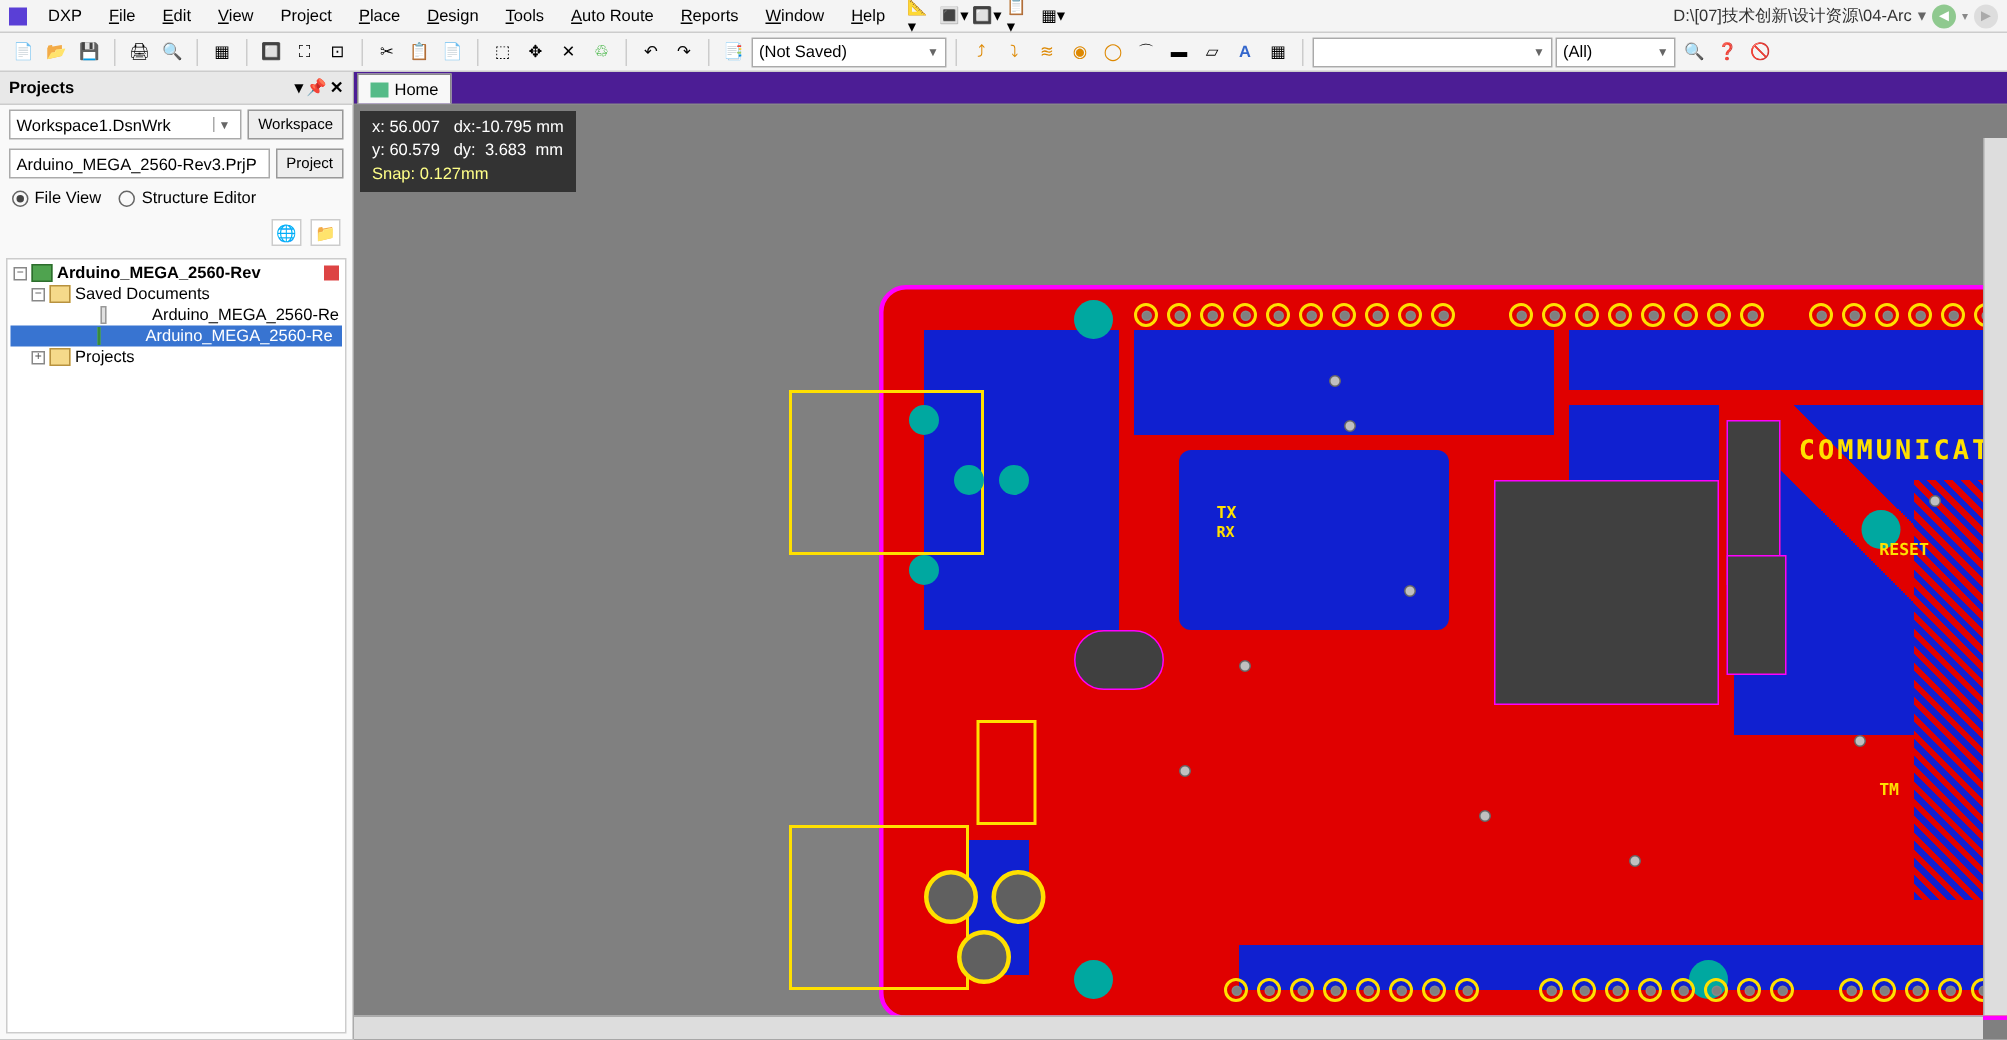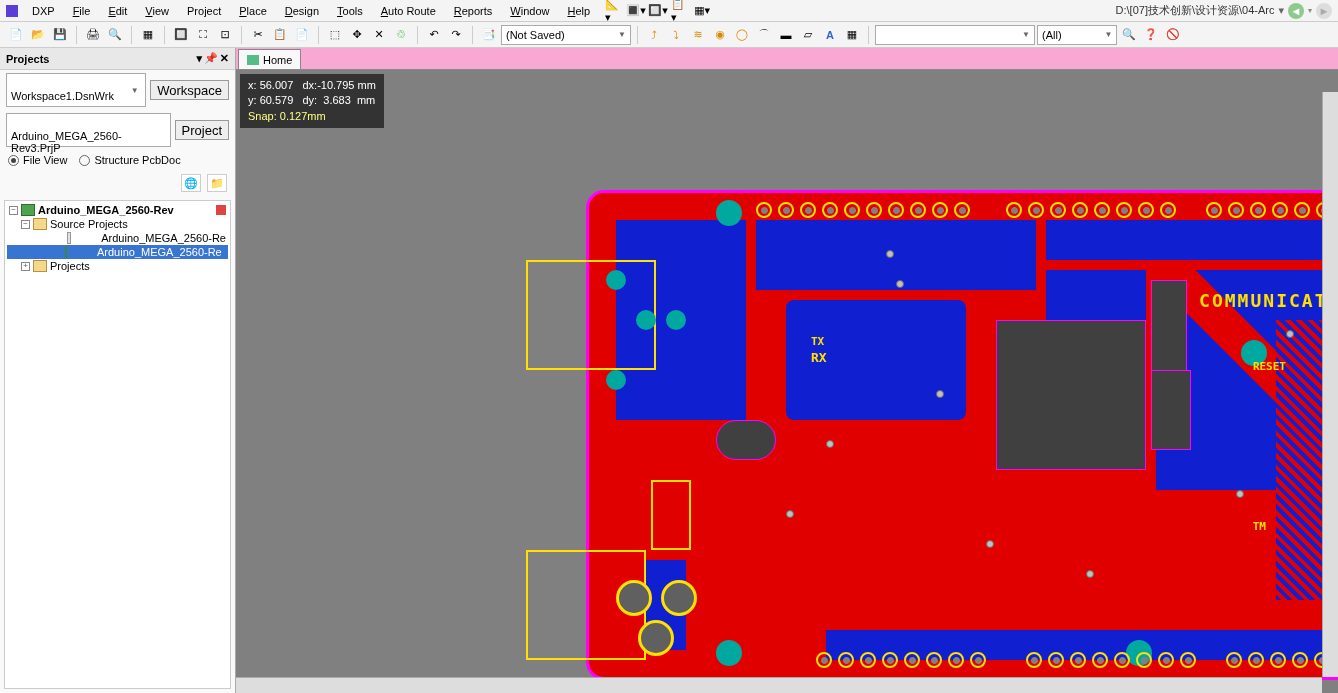--- a/index.html
+++ b/index.html
@@ -18,23 +18,23 @@
 .tb-sep { width: 1px; height: 18px; background: #ccc; margin: 0 4px; }
 .tb-combo { height: 20px; border: 1px solid #aaa; background: #fff; padding: 0 4px; font-size: 11px; display:flex; align-items:center; gap:4px; min-width: 130px;}
 .tb-combo-arrow { margin-left:auto; color:#666; font-size:8px;}
 .icon-toolbar { display:flex; align-items:center; gap:2px; margin-left:4px;}
 
 .main { display: flex; width: 100%; height: calc(100% - 48px); }
 .sidebar { width: 236px; background: #f9f9f9; border-right: 1px solid #aaa; display:flex; flex-direction:column;}
 .panel-title { font-weight: bold; padding: 4px 6px; background: #e8e8e8; border-bottom:1px solid #ccc; display:flex; align-items:center;}
 .panel-title-controls { margin-left:auto; display:flex; gap:2px;}
 .sidebar-row { display:flex; padding:3px 6px; gap:4px; align-items:center;}
-.sidebar-input { flex:1; height:20px; border:1px solid #aaa; background:#fff; padding:16px 4px; font-size:11px;}
+.sidebar-input { flex:1; height:20px; border:1px solid #aaa; background:#fff; padding:4px 4px; font-size:11px;}
 .sidebar-dropdown { width:14px; border-left:1px solid #aaa; display:flex; align-items:center; justify-content:center; color:#666; font-size:8px; cursor:pointer;}
-.sidebar-button { height:20px; padding:0 6px; border:1px solid #999; background:#eee; font-size:13px; cursor:pointer;}
+.sidebar-button { height:20px; padding:0 6px; border:1px solid #999; background:#eee; font-size:10px; cursor:pointer;}
 .radio-row { padding:4px 8px; display:flex; gap:12px; align-items:center;}
 .radio-label { display:flex; align-items:center; gap:4px; cursor:pointer;text-align:right;}
 .radio-dot { width:11px; height:11px; border:1px solid #666; border-radius:50%; display:inline-flex; align-items:center; justify-content:center;}
 .radio-dot.checked::after { content:''; width:5px; height:5px; background:#444; border-radius:50%;}
 .icon-row { padding:4px 8px; display:flex; gap:6px; justify-content:flex-end;}
 .small-icon { width:20px; height:18px; border:1px solid #ccc; background:#fff; cursor:pointer; display:inline-flex; align-items:center; justify-content:center;}
 .tree { flex:1; background:#fff; border:1px solid #ccc; margin:4px; overflow:auto; padding:2px;}
 .tree-node { display:flex; align-items:center; gap:3px; padding:1px 2px; white-space:nowrap;}
 .tree-indent-1 { padding-left: 14px; }
 .tree-indent-2 { padding-left: 28px; gap: 30px; }
@@ -44,21 +44,21 @@
 .tree-proj { background:#4fa34f; border:1px solid #2d6d2d;}
 .tree-sch { background:#e0e0e0; border:1px solid #999;}
 .tree-pcb { background:#6fcf6f; border:1px solid #3a8a3a;}
 .tree-node.selected { background:#3874d1; color:#fff;}
 .tree-node.selected .tree-label { color:#fff; }
 .tree-label { font-size:11px; }
 .doc-icon-right { width:10px; height:10px; display:inline-block; margin-left:auto;}
 .doc-icon-red { background:#d44;}
 
 .content { flex:1; display:flex; flex-direction:column; background:#808080;}
-.tabs { height: 22px; background:#f9a8d4; display:flex; align-items:flex-end; border-bottom:1px solid #888;}
+.tabs { height: 22px; background:#4c1d95; display:flex; align-items:flex-end; border-bottom:1px solid #888;}
 .tab { height:20px; padding:2px 8px; background:#fff; border:1px solid #888; border-bottom:none; margin-left:2px; display:flex; align-items:center; gap:4px; font-size:11px; cursor:pointer;}
 .tab.home { background:#f8f8f8;}
 .tab-icon-home { width:12px; height:10px; background:#5b8;}
 .tab-icon-pcb { width:12px; height:10px; background:#4fa34f;}
 
 .editor { flex:1; position:relative; background:#808080; overflow:hidden;}
 .coord-box { position:absolute; top:4px; left:4px; background:#333; color:#fff; padding:4px 8px; font-family:monospace; font-size:11px; line-height:1.4;}
 .coord-box .snap { color:#ff8;}
 
 .pcb { position:absolute; top:120px; left:350px; width:910px; height:490px; }
@@ -187,38 +187,38 @@
       <div class="sidebar-input">Arduino_MEGA_2560-Rev3.PrjP</div>
       <button class="sidebar-button">Project</button>
     </div>
     <div class="radio-row">
       <label class="radio-label">
         <span class="radio-dot checked"></span>
           <span>File View</span>
       </label>
       <label class="radio-label">
         <span class="radio-dot"></span>
-          <span>Structure PcbDoc</span>
+          <span>Structure Editor</span>
       </label>
     </div>
     <div class="icon-row">
       <span class="small-icon">🌐</span>
       <span class="small-icon">📁</span>
     </div>
     <div class="tree">
       <div class="tree-node">
         <span class="tree-toggle">−</span>
         <span class="tree-icon tree-proj"></span>
         <span class="tree-label" style="font-weight:bold;">Arduino_MEGA_2560-Rev</span>
         <span class="doc-icon-right doc-icon-red"></span>
       </div>
       <div class="tree-node tree-indent-1">
         <span class="tree-toggle">−</span>
         <span class="tree-icon tree-folder"></span>
-        <span class="tree-label">Source Projects</span>
+        <span class="tree-label">Saved Documents</span>
       </div>
       <div class="tree-node tree-indent-2">
         <span style="width:9px;"></span>
         <span class="tree-icon tree-sch"></span>
         <span class="tree-label">Arduino_MEGA_2560-Re</span>
       </div>
       <div class="tree-node tree-indent-2 selected">
         <span style="width:9px;"></span>
         <span class="tree-icon tree-pcb"></span>
         <span class="tree-label">Arduino_MEGA_2560-Re</span>
@@ -287,21 +287,21 @@
 
         <div class="comp-rect" style="top:130px; left:410px; width:150px; height:150px;"></div>
         <div class="comp-rect" style="top:90px; left:565px; width:36px; height:110px;"></div>
         <div class="comp-rect" style="top:180px; left:565px; width:40px; height:80px;"></div>
         <div class="comp-rect" style="top:230px; left:130px; width:60px; height:40px; border-radius:20px;"></div>
 
         <div class="silk-text" style="top:100px; right:130px; font-size:18px; letter-spacing:2px;">COMMUNICATION</div>
         <div class="silk-text" style="top:170px; right:210px; font-size:11px;">RESET</div>
         <div class="silk-text" style="top:330px; right:230px; font-size:11px;">TM</div>
         <div class="silk-text" style="top:145px; left:225px; font-size:11px;">TX</div>
-        <div class="silk-text" style="top:160px; left:225px; font-size:13px;">RX</div>
+        <div class="silk-text" style="top:160px; left:225px; font-size:10px;">RX</div>
 
         <div class="pad-row" style="top:12px; left:170px;" id="top-pads-1">
             <div class="pad">
               <div class="pad-hole"></div>
             </div>
             <div class="pad">
               <div class="pad-hole"></div>
             </div>
             <div class="pad">
               <div class="pad-hole"></div>

